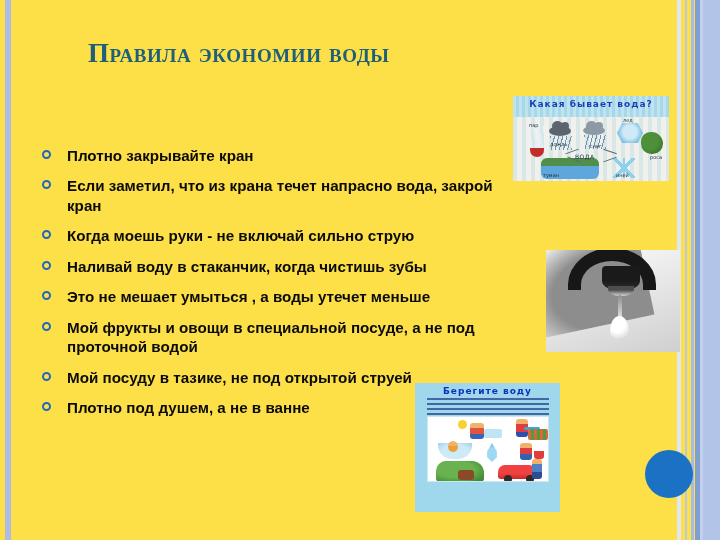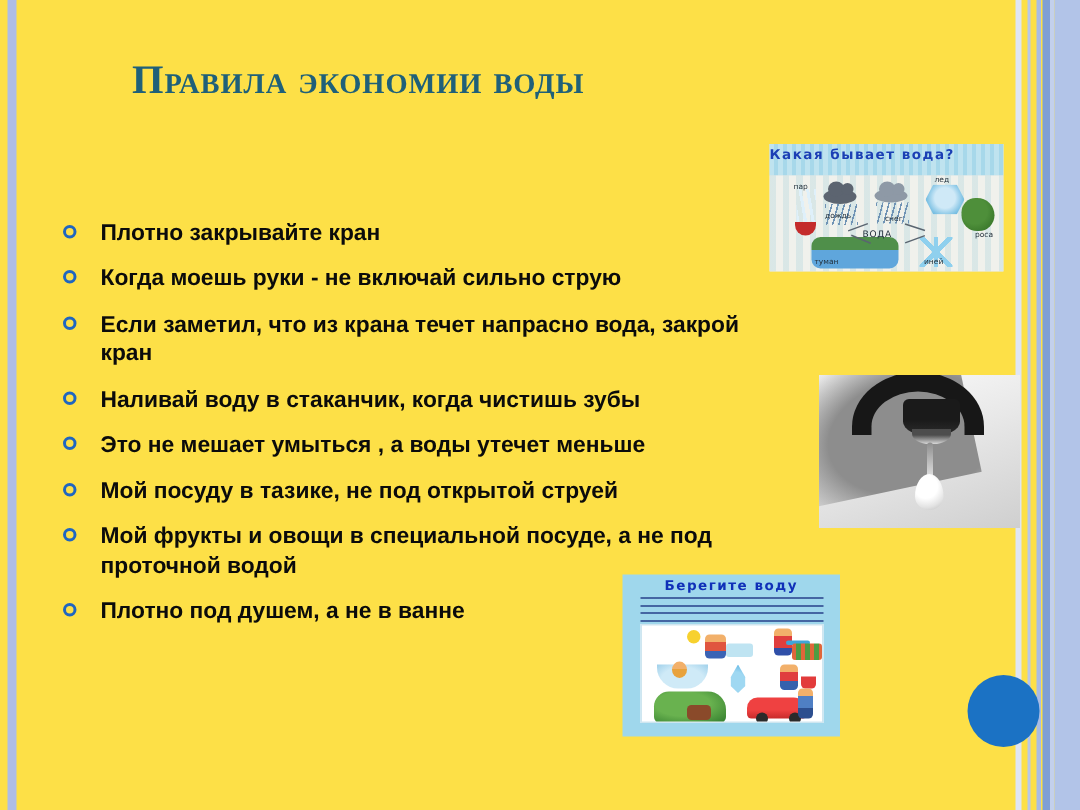--- a/index.html
+++ b/index.html
@@ -105,21 +105,21 @@
       #b5dded;
   }
   #poster-water-kinds .paper {
     position: absolute; left: 0; top: 21px; width: 100%; height: 64px;
     background:
       repeating-linear-gradient(90deg, rgba(190,225,238,.35) 0 4px, rgba(255,255,255,.35) 4px 9px),
       #e8eae2;
   }
   #poster-water-kinds .pw-title {
     position: absolute; left: 0; top: 3px; width: 100%;
-    text-align: left;
+    text-align: center;
     color: #1b3fb5;
     font-size: 9px;
     font-weight: bold;
     letter-spacing: 1px;
     font-family: "DejaVu Sans", sans-serif;
   }
   .cloud {
     position: absolute;
     background: #5c6470;
     border-radius: 50%;
@@ -232,21 +232,21 @@
   #photo-dripping-faucet .droplet {
     position: absolute; left: 64px; top: 66px;
     width: 19px; height: 24px;
     background: radial-gradient(circle at 38% 35%, #ffffff 0 40%, #e3e3e3 70%, #b9b9b9 100%);
     border-radius: 50% 50% 50% 50% / 62% 62% 38% 38%;
   }
 
   
   #poster-save-water {
     left: 415px; top: 383px;
-    width: 145px; height: 108px;
+    width: 145px; height: 129px;
     background: #9fd7ec;
   }
   #poster-save-water .sw-title {
     position: absolute; left: 0; top: 3px; width: 100%;
     text-align: center;
     color: #1030b8;
     font-size: 9px;
     font-weight: bold;
     letter-spacing: 1px;
     font-family: "DejaVu Sans", sans-serif;
@@ -323,41 +323,41 @@
 
   <div class="title">Правила экономии воды</div>
 
   <ul class="bullets">
     <li class="bullet-item">
       <span class="marker"></span>
       <span class="txt">Плотно закрывайте кран</span>
     </li>
     <li class="bullet-item">
       <span class="marker"></span>
+      <span class="txt">Если заметил, что из крана течет напрасно вода, закрой кран</span>
+    </li>
+    <li class="bullet-item">
+      <span class="marker"></span>
       <span class="txt">Когда моешь руки - не включай сильно струю</span>
     </li>
     <li class="bullet-item">
       <span class="marker"></span>
-      <span class="txt">Если заметил, что из крана течет напрасно вода, закрой кран</span>
-    </li>
-    <li class="bullet-item">
-      <span class="marker"></span>
       <span class="txt">Наливай воду в стаканчик, когда чистишь зубы</span>
     </li>
     <li class="bullet-item">
       <span class="marker"></span>
       <span class="txt">Это не мешает умыться , а воды утечет меньше</span>
     </li>
     <li class="bullet-item">
       <span class="marker"></span>
+      <span class="txt">Мой фрукты и овощи в специальной посуде, а не под проточной водой</span>
+    </li>
+    <li class="bullet-item">
+      <span class="marker"></span>
       <span class="txt">Мой посуду в тазике, не под открытой струей</span>
-    </li>
-    <li class="bullet-item">
-      <span class="marker"></span>
-      <span class="txt">Мой фрукты и овощи в специальной посуде, а не под проточной водой</span>
     </li>
     <li class="bullet-item">
       <span class="marker"></span>
       <span class="txt">Плотно под душем, а не в ванне</span>
     </li>
   </ul>
 
   <div class="pic" id="poster-water-kinds">
     <div class="sky"></div>
     <div class="paper"></div>

